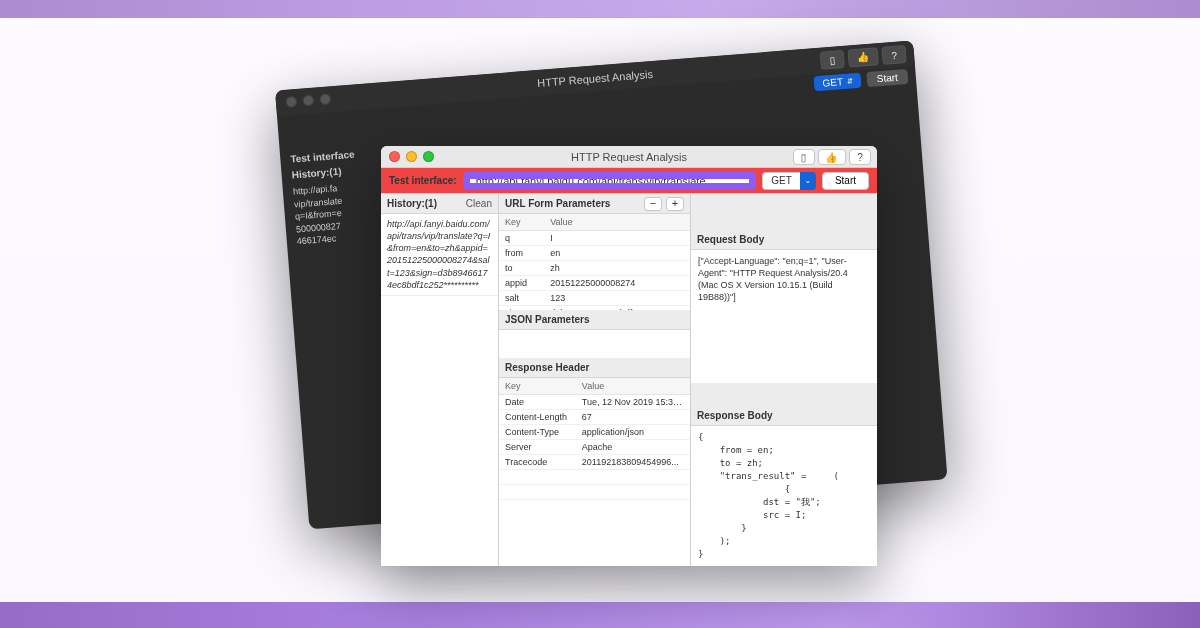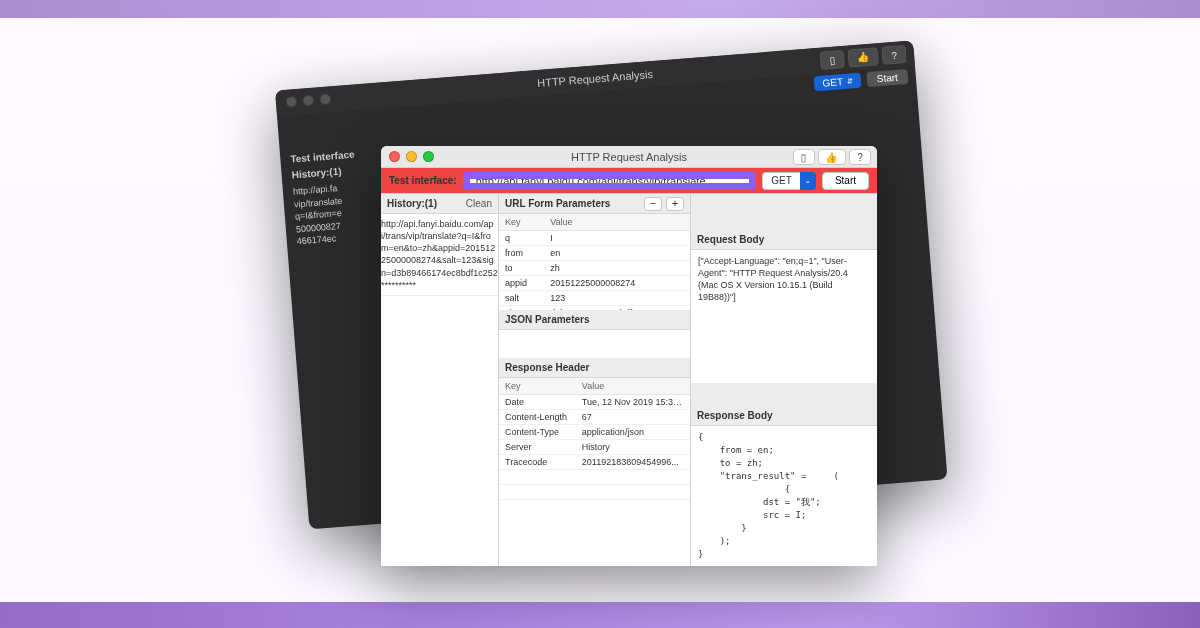--- a/index.html
+++ b/index.html
@@ -139,23 +139,24 @@
     font-size: 10px; font-weight: 600;
   }
   .sec-head .tools { display: flex; gap: 4px; font-weight: 400; }
   .tiny-btn {
     background: #fff; border: 1px solid #c6c6c6; border-radius: 3px;
     width: 18px; height: 14px; font-size: 11px; line-height: 1;
     display: inline-flex; align-items: center; justify-content: center;
   }
   .clean { color: #555; font-weight: 400; cursor: default; }
   .hist-entry {
-    padding: 4px 0; font-size: 9px; line-height: 1.35; color: #333;
+    padding: 4px 6px; font-size: 9px; line-height: 1.35; color: #333;
     word-break: break-all; background: #fff; border-bottom: 1px solid #eee;
     flex: 0 0 auto;
+    font-style: italic;
   }
   .hist-fill { flex: 1; background: #fff; }
 
   table.kv {
     width: 100%; border-collapse: collapse; font-size: 9px; background: #fff;
   }
   table.kv th {
     text-align: left; font-weight: 400; color: #666; padding: 3px 6px;
     border-bottom: 1px solid #e4e4e4; background: #f6f6f6;
   }
@@ -334,21 +335,21 @@
             <tr>
                   <td>Content-Length</td>
                   <td>67</td>
                 </tr>
             <tr>
                   <td>Content-Type</td>
                   <td>application/json</td>
                 </tr>
             <tr>
                   <td>Server</td>
-                  <td>History</td>
+                  <td>Apache</td>
                 </tr>
             <tr>
                   <td>Tracecode</td>
                   <td>201192183809454996...</td>
                 </tr>
             <tr>
                   <td>&nbsp;</td>
                   <td></td>
                 </tr>
             <tr>

